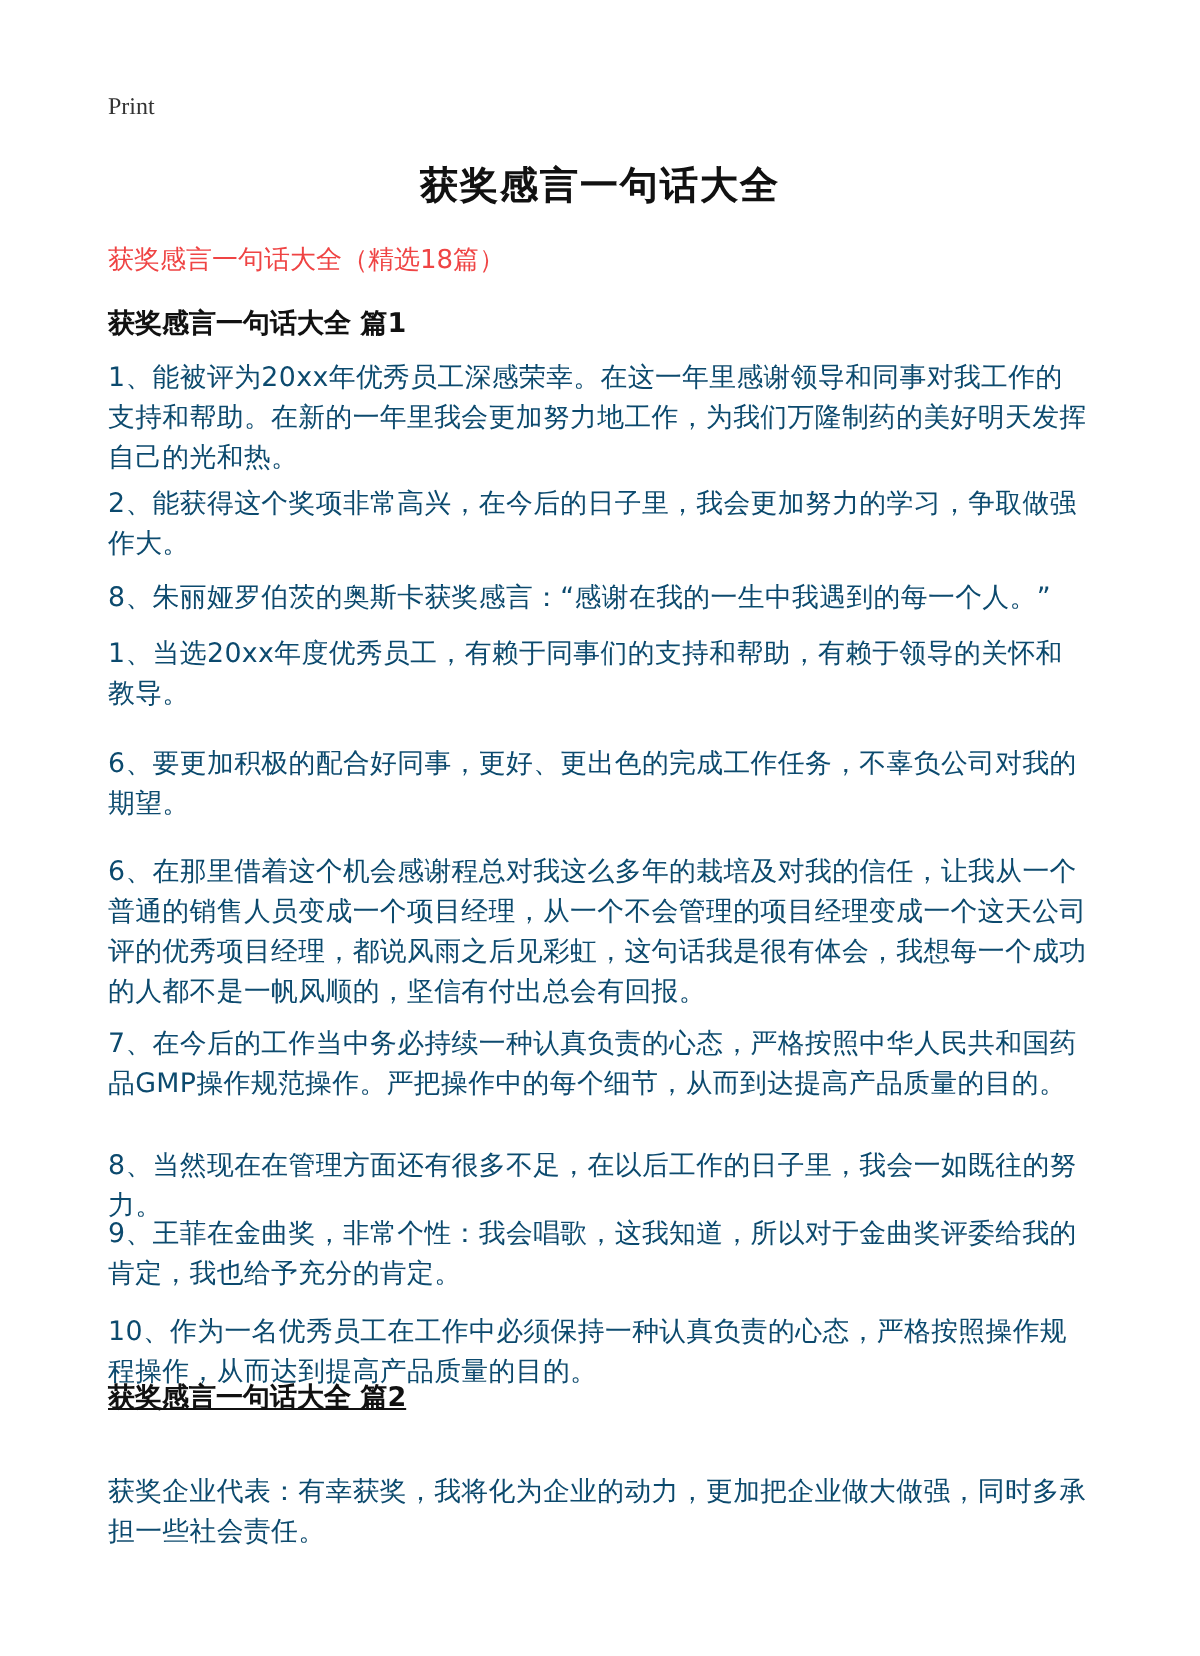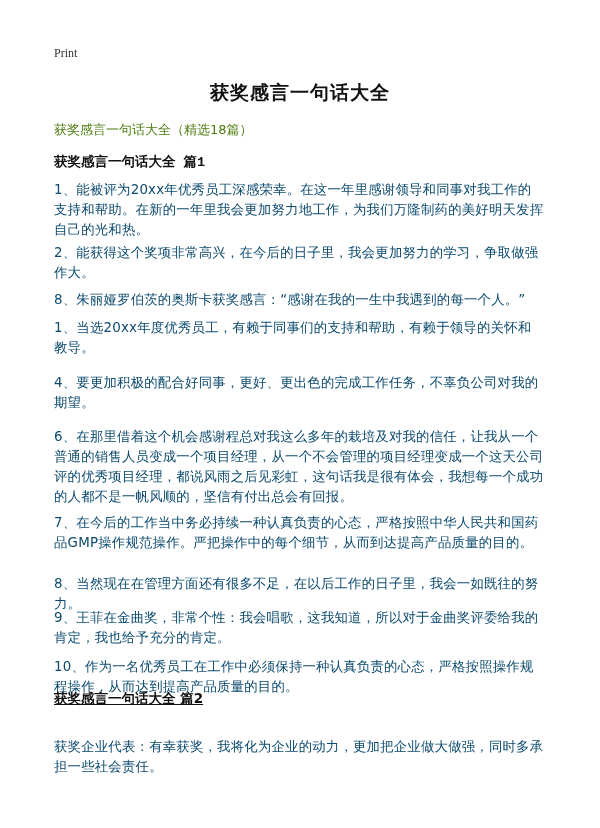--- a/index.html
+++ b/index.html
@@ -13,48 +13,48 @@
     font-family: "Liberation Serif", "DejaVu Serif", serif;
     font-size: 12px; color: #333;
   }
   .doc-title {
     position: absolute; left: 0; width: 600px; top: 80px;
     text-align: center; font-size: 19px; font-weight: bold; color: #111;
     letter-spacing: 1px;
   }
   .subtitle {
     position: absolute; left: 54px; top: 121px;
-    font-size: 13px; color: #4d7c0f;
+    font-size: 13px; color: #ef4444;
   }
   .section-heading {
     position: absolute; left: 54px;
     font-size: 13.5px; font-weight: bold; color: #111;
   }
   .para {
     position: absolute; left: 54px; width: 490px;
     font-size: 13.4px; line-height: 20px; color: #0c4a6e;
     letter-spacing: 0.2px;
   }
 </style>
 </head>
 <body>
 
 <div class="print-label">Print</div>
 
 <h1 class="doc-title" style="margin:0;text-align:center;">获奖感言一句话大全</h1>
 
 <div class="subtitle">获奖感言一句话大全（精选18篇）</div>
 
-<div class="section-heading" style="top:153px;font-family:Liberation Mono, monospace;">获奖感言一句话大全 篇1</div>
+<div class="section-heading" style="top:153px;">获奖感言一句话大全 篇1</div>
 
 <div class="para" style="top:180px;">1、能被评为20xx年优秀员工深感荣幸。在这一年里感谢领导和同事对我工作的支持和帮助。在新的一年里我会更加努力地工作，为我们万隆制药的美好明天发挥自己的光和热。</div>
 <div class="para" style="top:243px;">2、能获得这个奖项非常高兴，在今后的日子里，我会更加努力的学习，争取做强作大。</div>
 <div class="para" style="top:290px;">8、朱丽娅罗伯茨的奥斯卡获奖感言：“感谢在我的一生中我遇到的每一个人。”</div>
 <div class="para" style="top:318px;">1、当选20xx年度优秀员工，有赖于同事们的支持和帮助，有赖于领导的关怀和教导。</div>
-<div class="para" style="top:373px;">4、要更加积极的配合好同事，更好、更出色的完成工作任务，不辜负公司对我的期望。</div>
+<div class="para" style="top:373px;">6、要更加积极的配合好同事，更好、更出色的完成工作任务，不辜负公司对我的期望。</div>
 <div class="para" style="top:427px;">6、在那里借着这个机会感谢程总对我这么多年的栽培及对我的信任，让我从一个普通的销售人员变成一个项目经理，从一个不会管理的项目经理变成一个这天公司评的优秀项目经理，都说风雨之后见彩虹，这句话我是很有体会，我想每一个成功的人都不是一帆风顺的，坚信有付出总会有回报。</div>
 <div class="para" style="top:513px;">7、在今后的工作当中务必持续一种认真负责的心态，严格按照中华人民共和国药品GMP操作规范操作。严把操作中的每个细节，从而到达提高产品质量的目的。</div>
 <div class="para" style="top:561px;margin-top:13px;">8、当然现在在管理方面还有很多不足，在以后工作的日子里，我会一如既往的努力。</div>
 <div class="para" style="top:608px;">9、王菲在金曲奖，非常个性：我会唱歌，这我知道，所以对于金曲奖评委给我的肯定，我也给予充分的肯定。</div>
 <div class="para" style="top:657px;">10、作为一名优秀员工在工作中必须保持一种认真负责的心态，严格按照操作规程操作，从而达到提高产品质量的目的。</div>
 
 <div class="section-heading" style="top:690px;text-decoration:underline;">获奖感言一句话大全 篇2</div>
 
 <div class="para" style="top:737px;">获奖企业代表：有幸获奖，我将化为企业的动力，更加把企业做大做强，同时多承担一些社会责任。</div>
 

